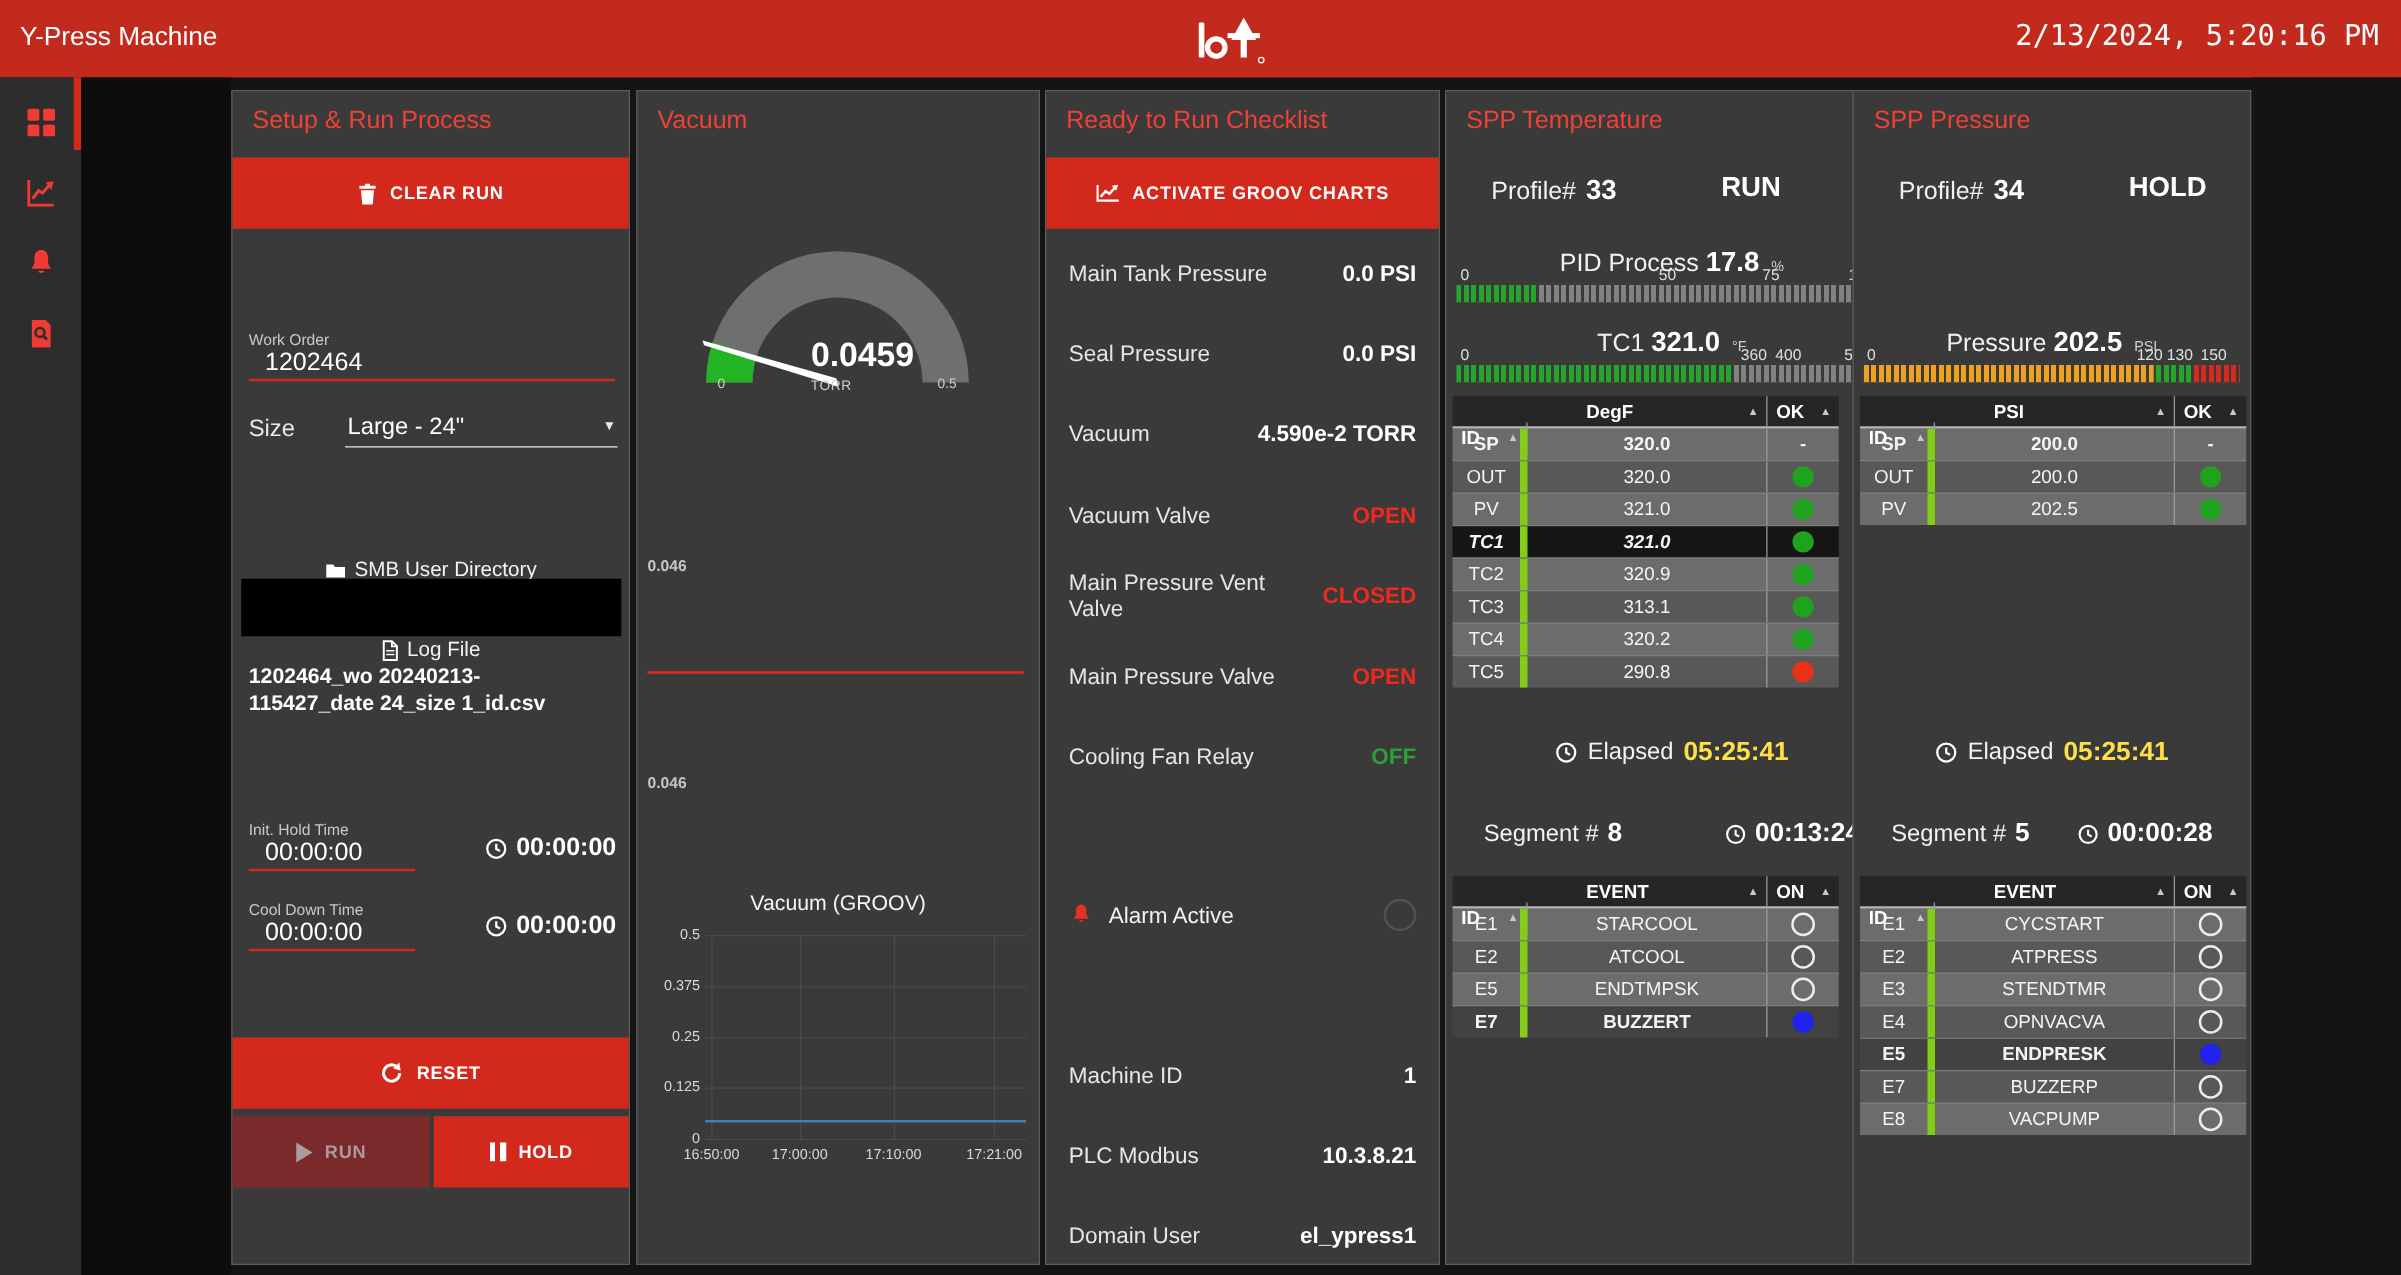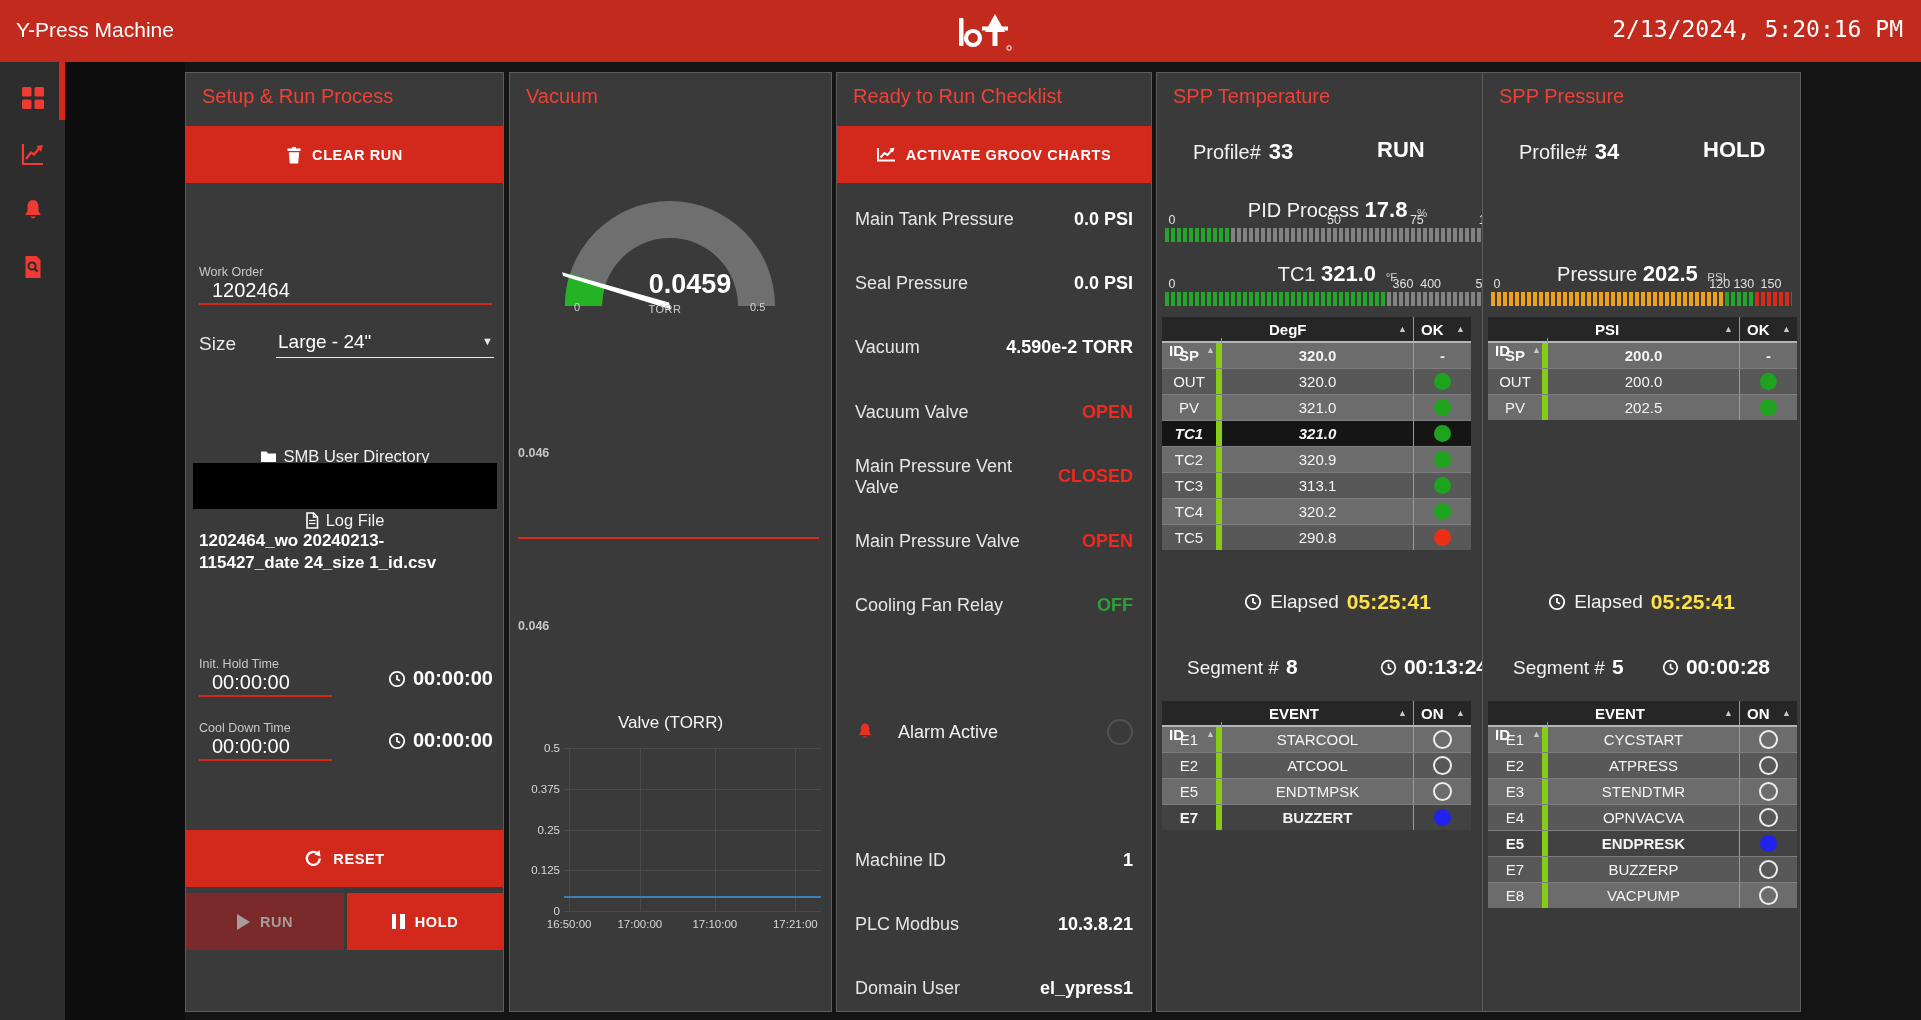--- a/index.html
+++ b/index.html
@@ -70,21 +70,21 @@
   .ylab .yt{position:absolute;right:0;transform:translateY(-50%);}
   .xlab{position:absolute;left:54px;top:845px;width:257px;height:14px;font-size:11.5px;color:#d8d8d8;}
   .xlab .xt{position:absolute;transform:translateX(-50%);white-space:nowrap;}
 
   
   .cl-rows{position:absolute;left:0;right:0;top:114px;}
   .cl-row{height:64.4px;display:flex;align-items:center;justify-content:space-between;padding:0 18px;}
   .cl-label{font-size:18px;color:#e6e6e6;}
   .cl-value{font-size:18px;font-weight:700;color:#fff;}
   .alarm-row{position:absolute;left:0;right:0;top:631px;height:56px;display:flex;align-items:center;justify-content:space-between;padding:0 18px;}
-  .alarm-left{display:flex;align-items:center;gap:23px;font-size:18px;color:#f0f0f0;}
+  .alarm-left{display:flex;align-items:center;gap:12px;font-size:18px;color:#f0f0f0;}
   .led-off{width:26px;height:26px;border-radius:50%;border:2px solid #525252;box-sizing:border-box;}
   .cl-rows2{position:absolute;left:0;right:0;top:755px;}
 
   
   .profile-row{position:absolute;left:0;right:0;top:66px;height:28px;}
   .profile-lab{position:absolute;left:36px;top:0;font-size:20px;color:#f2f2f2;}
   .profile-num{font-size:22px;font-weight:700;color:#fff;margin-left:8px;}
   .state-lab{position:absolute;left:220px;top:-2px;font-size:22px;font-weight:700;color:#fff;}
   .meter-line{position:absolute;left:0;right:0;text-align:center;font-size:20px;color:#f2f2f2;white-space:nowrap;}
   .meter-line b{font-size:22px;color:#fff;}
@@ -278,21 +278,21 @@
     </div>
     <div class="g-value">0.0459</div>
     <div class="g-unit">TORR</div>
     <div class="g-min">0</div>
     <div class="g-max">0.5</div>
 
     <div class="range-lab" style="top:373px;">0.046</div>
     <div class="red-line"></div>
     <div class="range-lab" style="top:546px;">0.046</div>
 
-    <div class="chart-title">Valve (TORR)</div>
+    <div class="chart-title">Vacuum (GROOV)</div>
     <div class="plot">
       <div style="position:absolute;inset:0;">
           <div class="vline" style="left: 2%;"></div>
           <div class="vline" style="left: 29.5%;"></div>
           <div class="vline" style="left: 58.7%;"></div>
           <div class="vline" style="left: 90%;"></div>
         </div>
       <div style="position:absolute;inset:0;">
           <div class="hline" style="top: 0%;"></div>
           <div class="hline" style="top: 25%;"></div>

